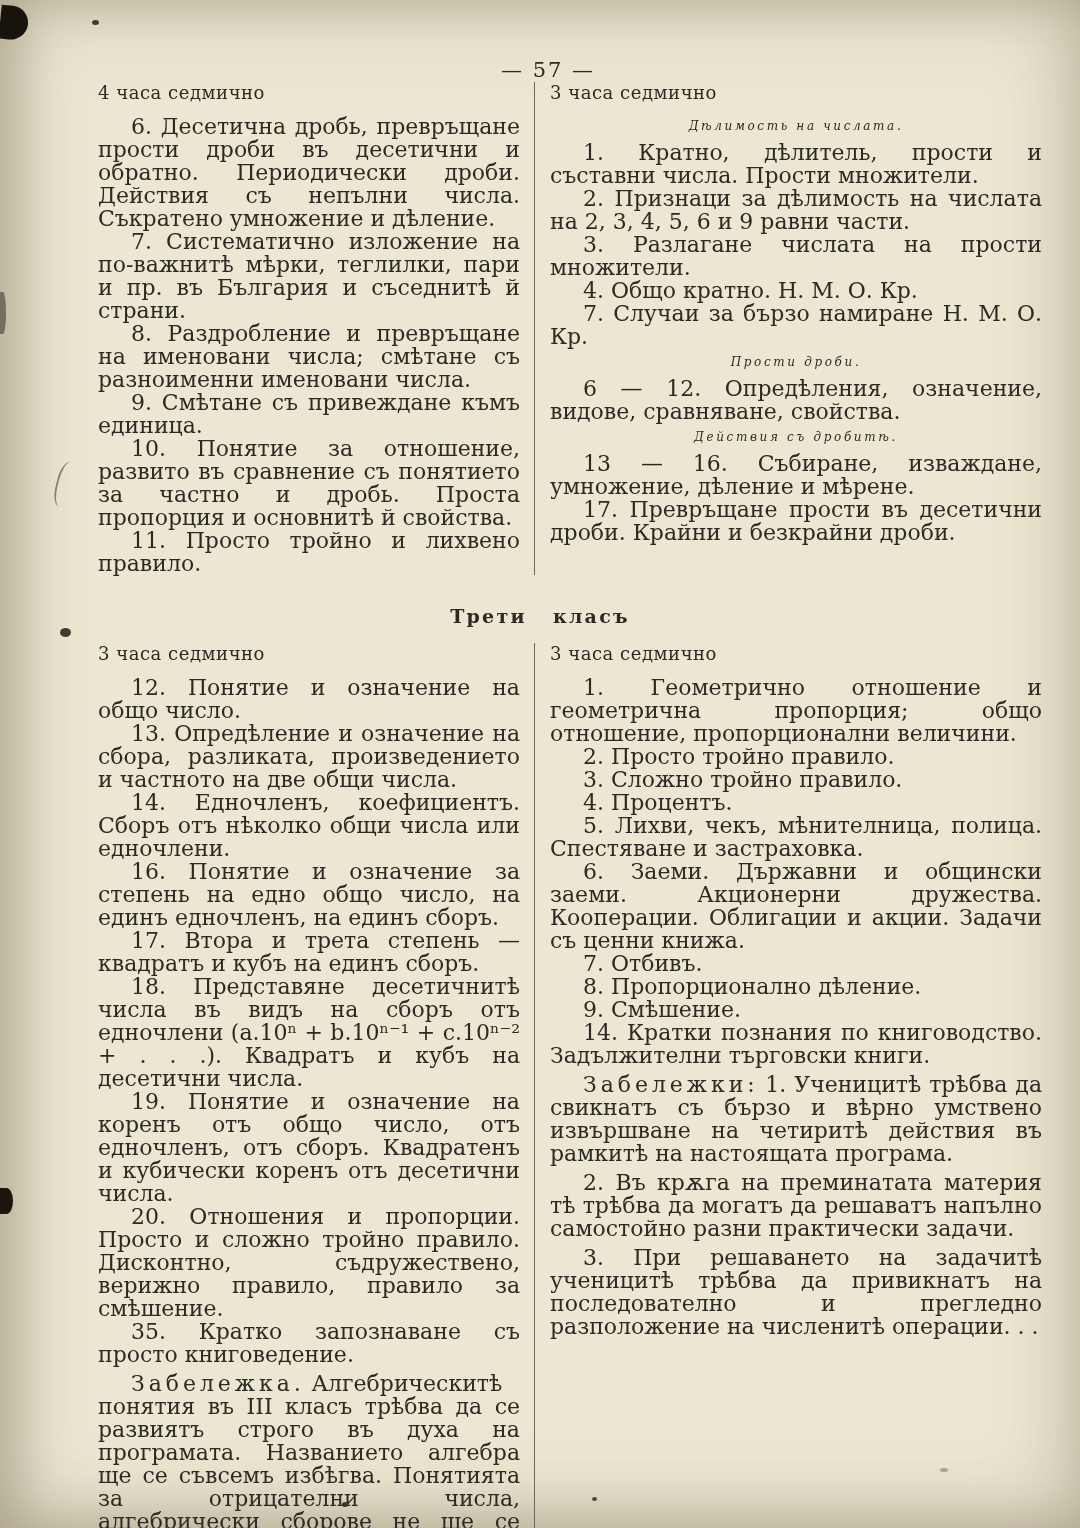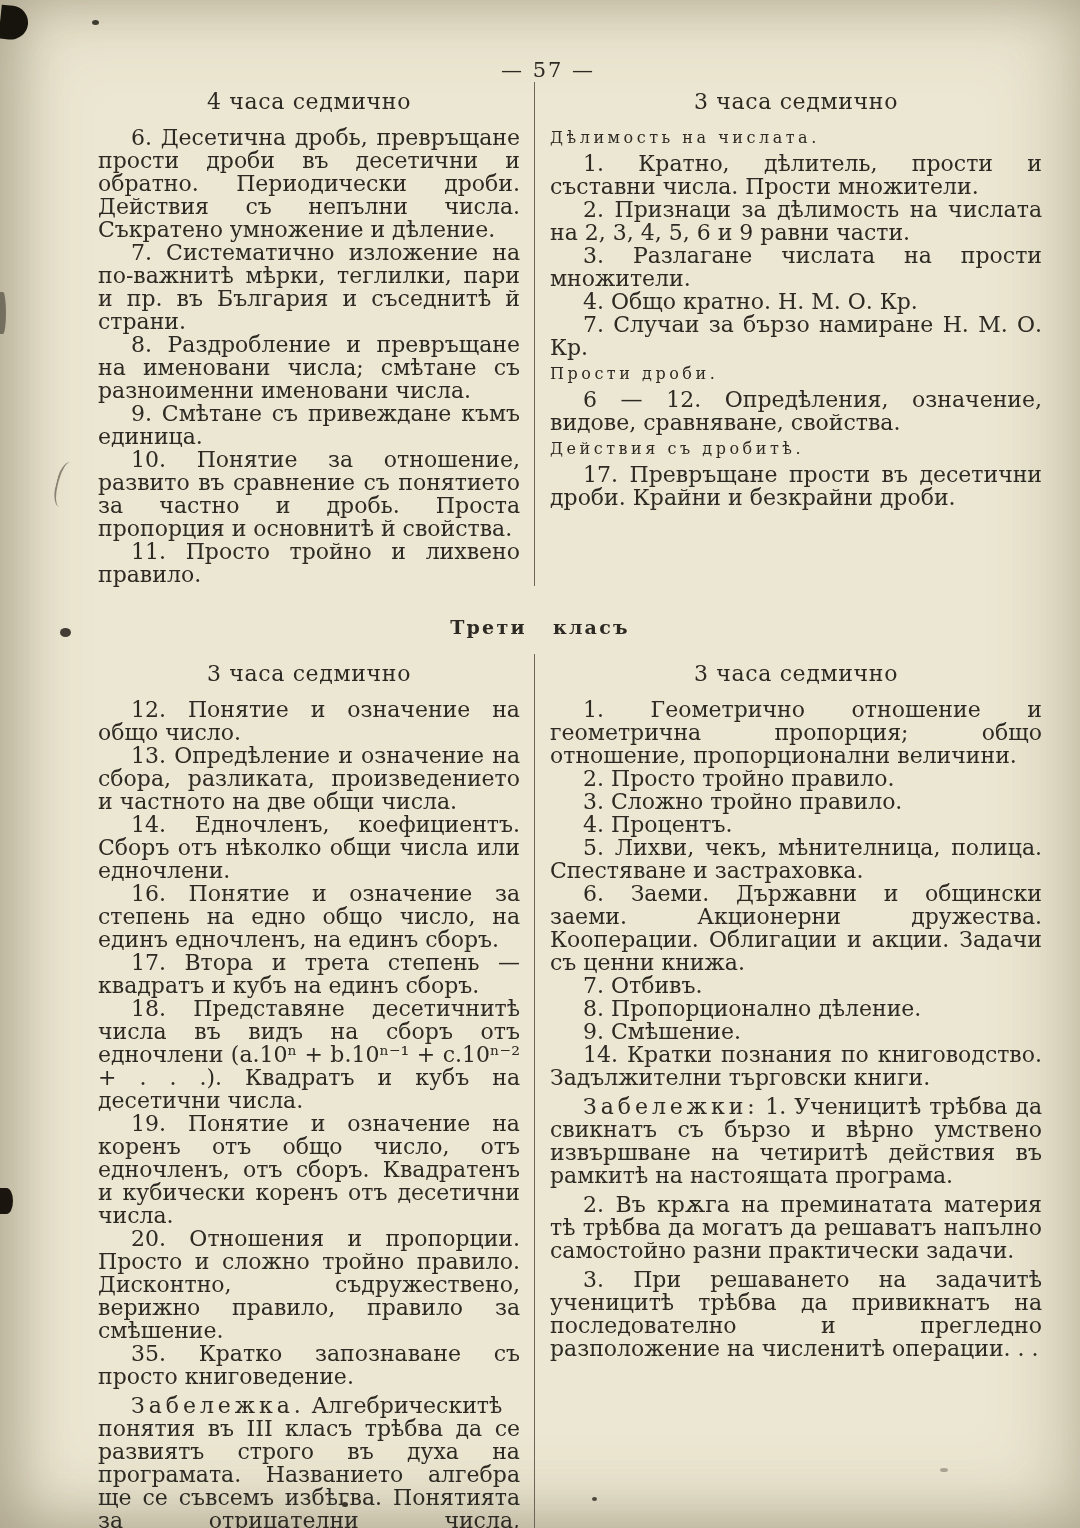--- a/index.html
+++ b/index.html
@@ -16,26 +16,26 @@
   }
   .page-number { text-align: center; padding-top: 58px; font-size: 21px; letter-spacing: 2px; padding-left: 16px; }
   .sec-title {
     text-align: center; font-size: 19px; font-weight: bold;
     letter-spacing: .12em; word-spacing: .9em; margin: 30px 0 16px;
   }
   .cols { display: flex; margin-left: 98px; width: 944px; }
   .col { box-sizing: border-box; }
   .col.left  { width: 437px; padding-right: 14px; border-right: 1px solid var(--rule, #6e6757); }
   .col.right { flex: 1; padding-left: 15px; }
-  .col-head { text-align: center; font-size: 22px; margin: 7px 0 12px; letter-spacing: .03em; }
+  .col-head { text-align: left; font-size: 18px; margin: 0 0 12px; letter-spacing: .03em; }
   p {
     margin: 0; font-size: 22px; line-height: 23px;
     text-align: justify; text-indent: 1.5em;
   }
-  .sub-head { font-size: 16px; line-height: 23px; letter-spacing: .22em; margin: 3px 0 3px; }
+  .sub-head { text-align: center; font-size: 12px; line-height: 23px; letter-spacing: .22em; margin: 3px 0 3px; font-style: italic; }
   .note { margin-top: 6px; }
   .sperr { letter-spacing: .18em; margin-right: .30em; }
   
   .artifact, .speck { position: absolute; background: #17140e; }
   .a1 { left: 0; top: 6px;  width: 28px; height: 34px; border-radius: 0 65% 70% 0 / 0 55% 55% 0; transform: rotate(6deg); }
   .a2 { left: 92px; top: 20px; width: 7px; height: 5px; border-radius: 50%; opacity: .8; }
   .a3 { left: 56px; top: 462px; width: 18px; height: 46px; background: transparent;
         border-left: 2px solid rgba(60,55,45,.55); border-radius: 45%; transform: rotate(14deg); }
   .a4 { left: 60px; top: 628px; width: 11px; height: 9px; border-radius: 50%; background: #242019; opacity: .85; }
   .a5 { left: 0; top: 1188px; width: 13px; height: 26px; border-radius: 0 50% 50% 0; background: #1a160f; }
@@ -76,20 +76,21 @@
         <div class="col-head">3 часа седмично</div>
         <div class="sub-head">Дѣлимость на числата.</div>
         <p>1. Кратно, дѣлитель, прости и съставни числа. Прости множители.</p>
         <p>2. Признаци за дѣлимость на числата на 2, 3, 4, 5, 6 и 9 равни части.</p>
         <p>3. Разлагане числата на прости множители.</p>
         <p>4. Общо кратно. Н. М. О. Кр.</p>
         <p>7. Случаи за бързо намиране Н. М. О. Кр.</p>
         <div class="sub-head">Прости дроби.</div>
         <p>6 — 12. Опредѣления, означение, видове, сравняване, свойства.</p>
         <div class="sub-head">Действия съ дробитѣ.</div>
+        <p>13 — 16. Събиране, изваждане, умножение, дѣление и мѣрене.</p>
         <p>17. Превръщане прости въ десетични дроби. Крайни и безкрайни дроби.</p>
       </div>
     </div>
   </section>
 
   <section>
     <h1 class="sec-title">Трети класъ</h1>
     <div class="cols">
       <div class="col left">
         <div class="col-head">3 часа седмично</div>

